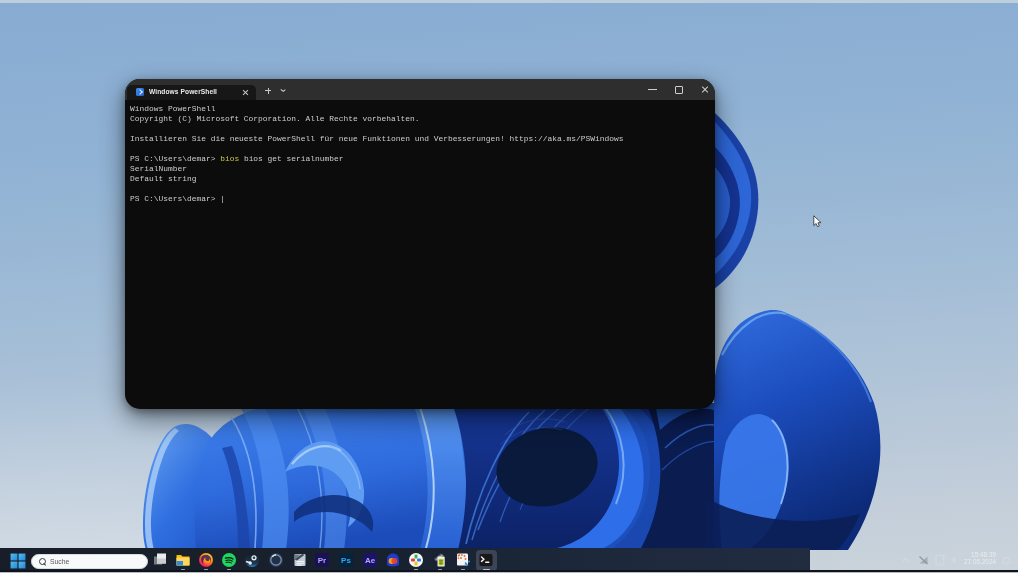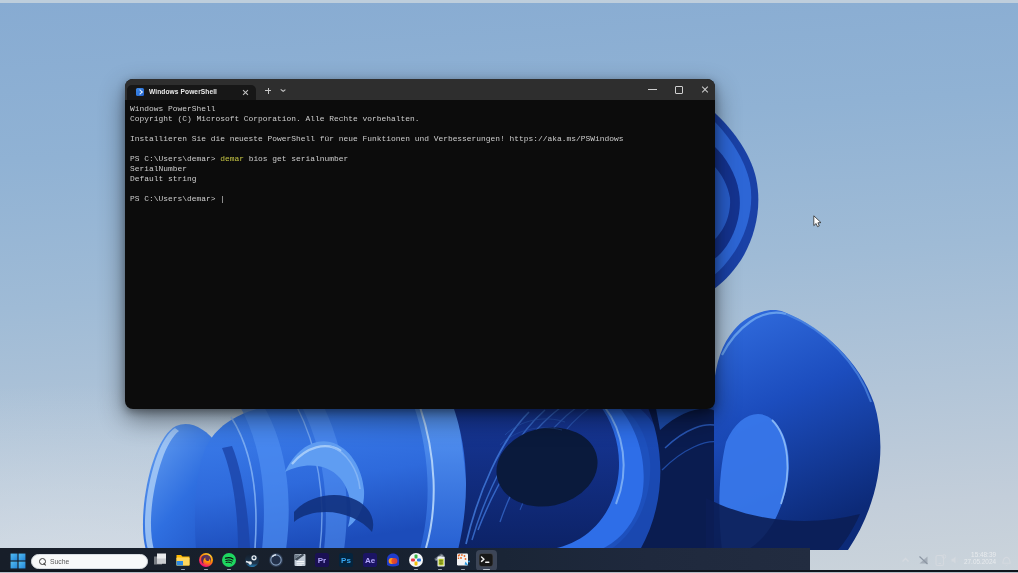--- a/index.html
+++ b/index.html
@@ -5,21 +5,21 @@
   html,body{margin:0;padding:0;}
   body{width:1018px;height:573px;overflow:hidden;position:relative;
        font-family:"Liberation Sans",sans-serif;}
   #desktop{position:absolute;inset:0;
     background:radial-gradient(90% 60% at 8% 100%, rgba(226,232,238,0.55) 0%, rgba(226,232,238,0) 55%),
       linear-gradient(176deg,#87abd2 0%,#90b2d4 25%,#9fbbd6 48%,#b2c5d8 70%,#c3ceda 88%,#cbd4db 100%);}
   #topstrip{position:absolute;left:0;top:0;width:1018px;height:3px;background:#c4d1dd;opacity:.9;}
   #bloom{position:absolute;left:0;top:0;}
   
   #term{position:absolute;left:125px;top:79px;width:590px;height:330px;
-    background:#0c0c0c;border-radius:8px;
+    background:#0c0c0c;border-radius:15px;
     box-shadow:0 10px 26px rgba(0,0,0,.45),0 3px 8px rgba(0,0,0,.35);
     overflow:hidden;}
   #titlebar{position:absolute;left:0;top:0;width:590px;height:21px;background:#2e2e2e;}
   #tab{position:absolute;left:2px;top:6px;width:129px;height:15px;background:#171717;
     border-radius:5px 5px 0 0;}
   #tabicon{position:absolute;left:9px;top:3px;width:8px;height:8px;border-radius:1.5px;
     background:linear-gradient(135deg,#3f8cea 0%,#2161cc 100%);}
   #tabicon:after{content:"";position:absolute;left:1.5px;top:2px;width:3px;height:3px;
     border-right:1.3px solid #eaf2fc;border-bottom:1.3px solid #eaf2fc;
     transform:rotate(-45deg);}
@@ -188,21 +188,21 @@
     <div class="winbtn" id="btnclose">
         <b></b>
         <b></b>
       </div>
   </div>
   <div id="console">Windows PowerShell
 Copyright (C) Microsoft Corporation. Alle Rechte vorbehalten.
 
 Installieren Sie die neueste PowerShell für neue Funktionen und Verbesserungen! https://aka.ms/PSWindows
 
-PS C:\Users\demar&gt; <span class="y">demar</span> bios get serialnumber
+PS C:\Users\demar&gt; <span class="y">bios</span> bios get serialnumber
 SerialNumber
 Default string
 
 PS C:\Users\demar&gt; <span class="cur">|</span></div>
 </div>
 
 <div id="taskbar">
 
   <svg class="tbi" style="left:10px;top:5px" width="13" height="13" viewBox="0 0 14 14">
     <defs>

